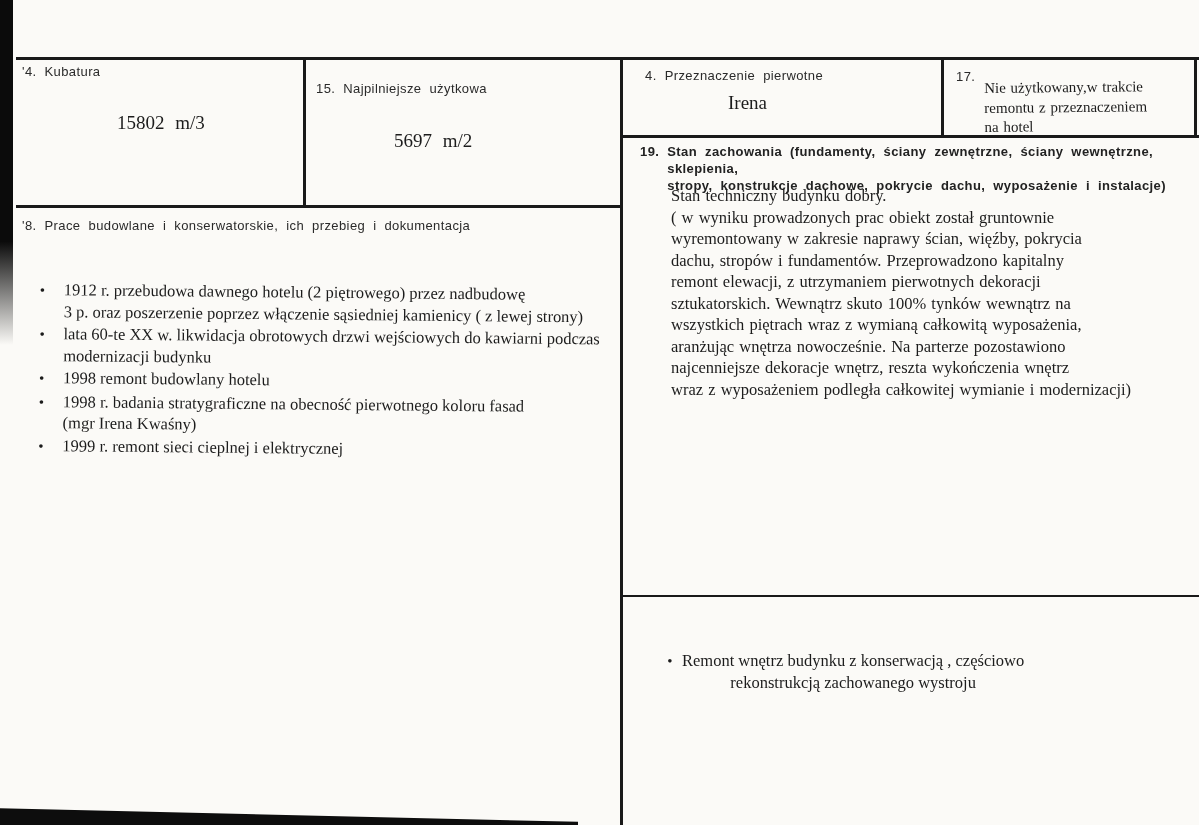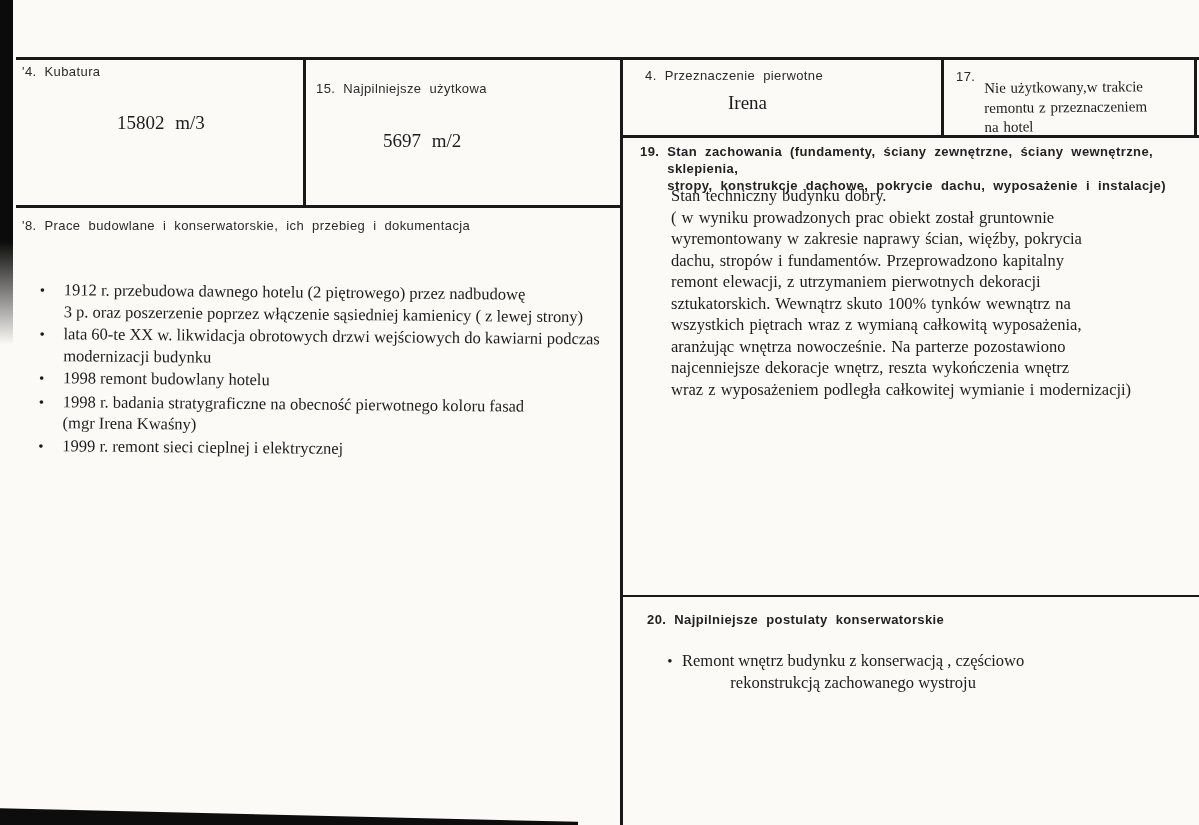--- a/index.html
+++ b/index.html
@@ -50,21 +50,21 @@
   .hdr-19{left:640px;top:143px;width:556px;justify-content:space-between;}
   .hdr-20{left:647px;top:611px;}
   
   .val{
     position:absolute;
     font-family:"Liberation Serif", serif;
     font-size:19px;color:#1c1c1c;
     white-space:pre-line;word-spacing:6px;
   }
   .val-14{left:117px;top:112px;}
-  .val-15{left:383px;top:130px;}
+  .val-15{left:394px;top:130px;}
   .val-16{left:728px;top:92px;}
   .val-17{
     left:984px;top:79px;width:210px;
     font-size:15px;line-height:19.5px;word-spacing:1px;
     transform:rotate(-0.6deg);transform-origin:left top;
   }
   .val-19{
     left:671px;top:185px;width:525px;
     font-size:16.5px;line-height:21.5px;word-spacing:1px;
   }
@@ -150,22 +150,18 @@
 ( w wyniku prowadzonych prac obiekt został gruntownie
 wyremontowany w zakresie naprawy ścian, więźby, pokrycia
 dachu, stropów i fundamentów. Przeprowadzono kapitalny
 remont elewacji, z utrzymaniem pierwotnych dekoracji
 sztukatorskich. Wewnątrz skuto 100% tynków wewnątrz na
 wszystkich piętrach wraz z wymianą całkowitą wyposażenia,
 aranżując wnętrza nowocześnie. Na parterze pozostawiono
 najcenniejsze dekoracje wnętrz, reszta wykończenia wnętrz
 wraz z wyposażeniem podległa całkowitej wymianie i modernizacji)</div>
 
-  <div class="hdr bold hdr-20">
-    <span class="num">20.</span>
-    <span class="txt">Najpilniejsze postulaty konserwatorskie</span>
-  </div>
   <ul class="blist list-20">
     <li>Remont wnętrz budynku z konserwacją , częściowo
 rekonstrukcją zachowanego wystroju</li>
   </ul>
 
 </div>
 
 </body></html>

